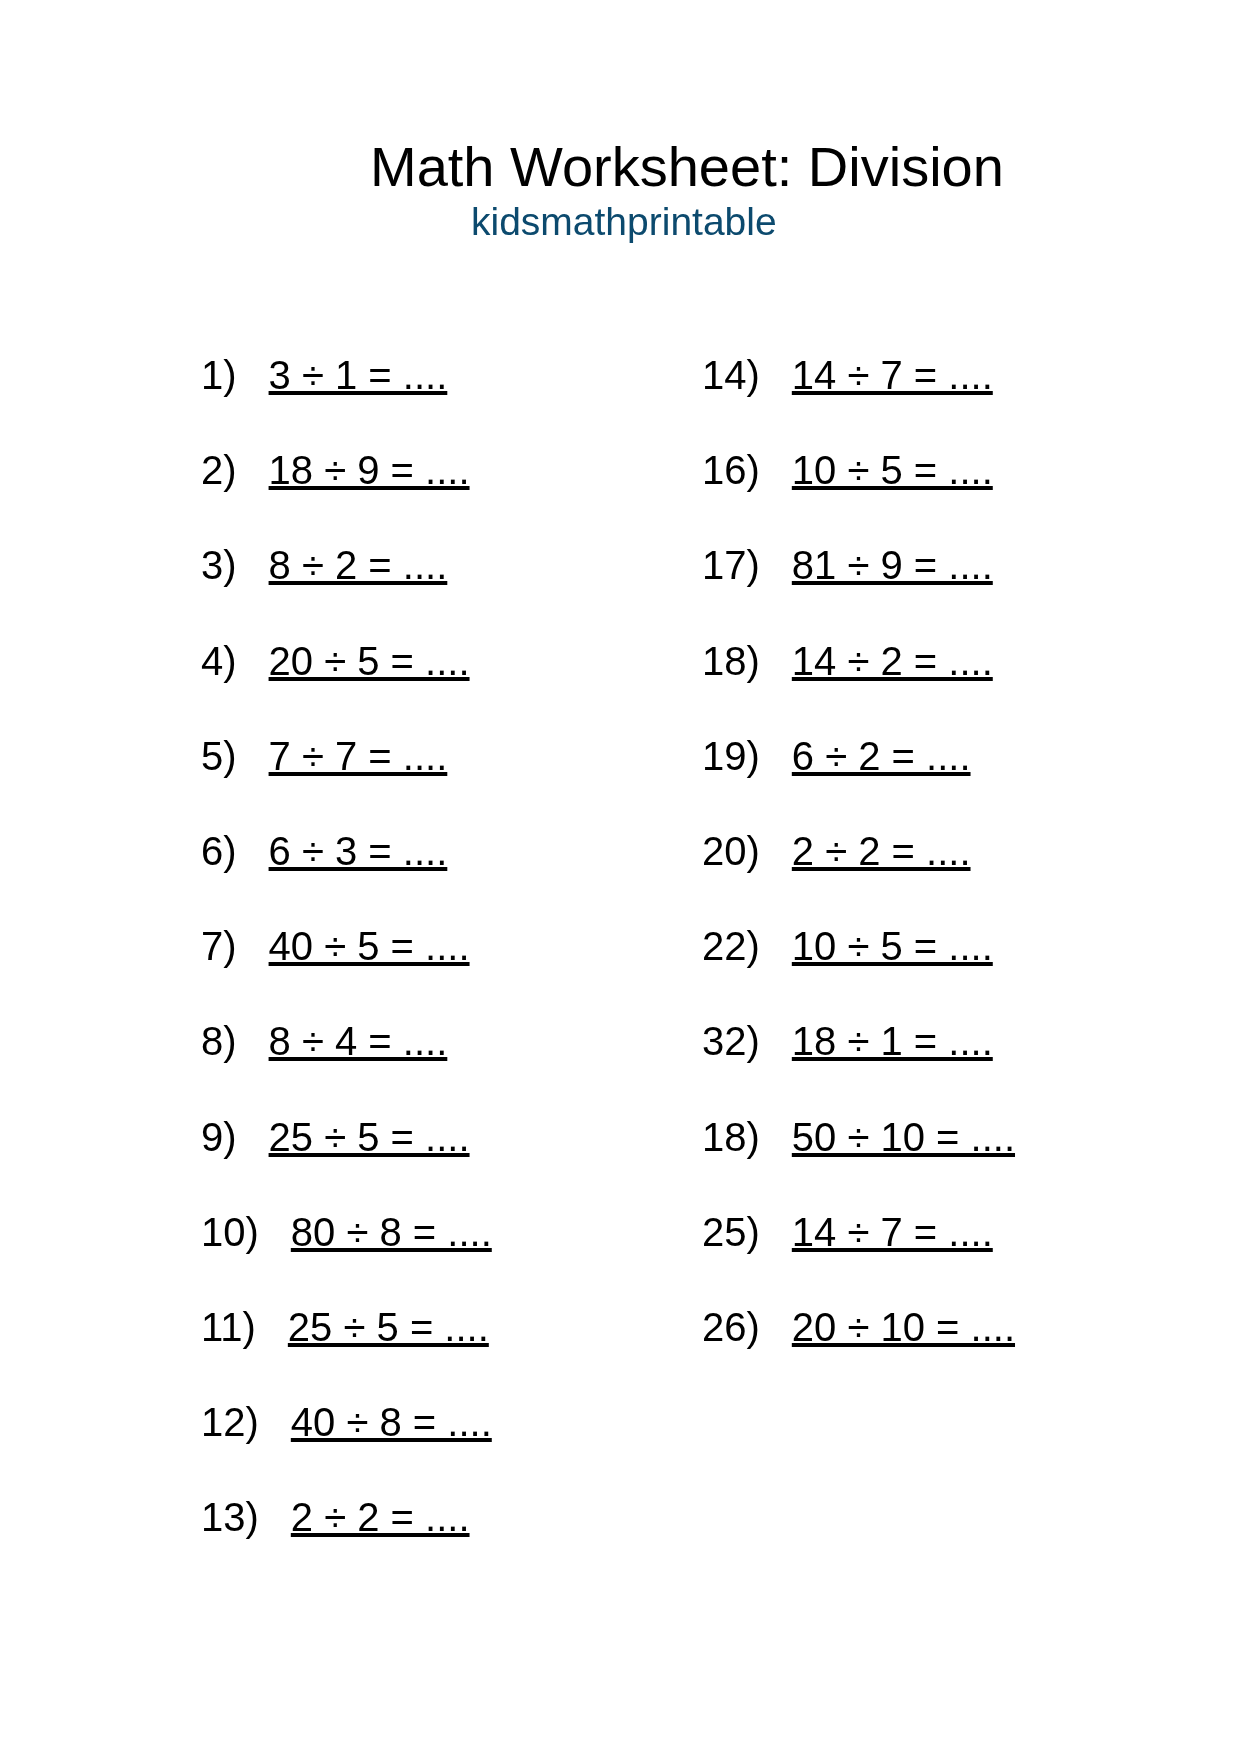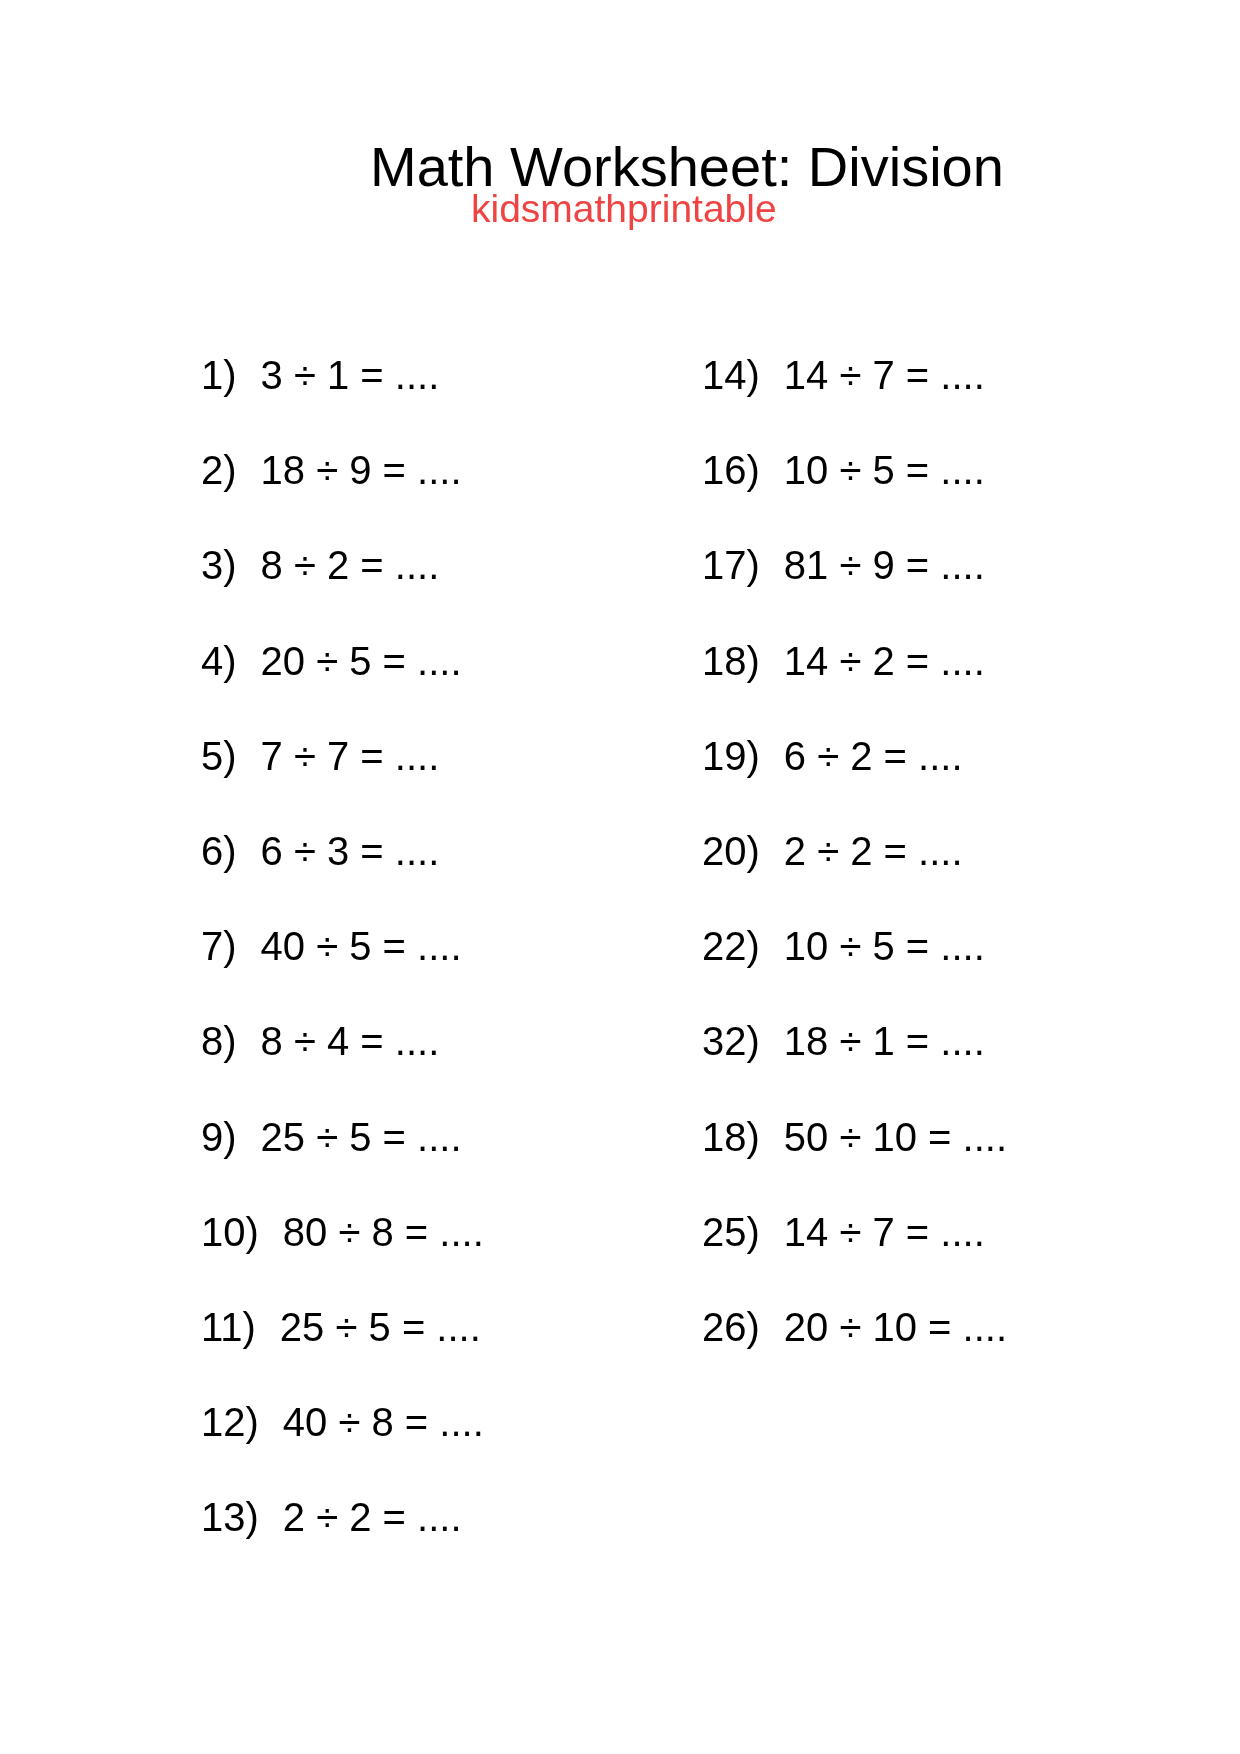--- a/index.html
+++ b/index.html
@@ -1,27 +1,27 @@
 <!DOCTYPE html>
 <html><head>
   <meta charset="utf-8">
   <style>
     html, body { margin: 0; padding: 0; background: #ffffff; }
     body { width: 1240px; height: 1754px; position: relative; overflow: hidden;
            font-family: "Liberation Sans", sans-serif; color: #000; }
     .title { position: absolute; left: 370px; top: 96px; font-size: 56px; line-height: 70px;
              white-space: nowrap; color: #000; margin-top: 36px; }
-    .subtitle { position: absolute; left: 471px; top: 184px; font-size: 39px; line-height: 50px;
-                white-space: nowrap; color: #ef4444; }
+    .subtitle { position: absolute; left: 471px; top: 197px; font-size: 39px; line-height: 50px;
+                white-space: nowrap; color: #0c4a6e; }
     .col { position: absolute; top: 350px; }
     .col.left { left: 201px; }
     .col.right { left: 702px; }
     .problem { height: 95.2px; font-size: 40px; line-height: 50px; white-space: nowrap; }
     .num { display: inline-block; }
-    .expr { display: inline-block; margin-left: 24px; }
+    .expr { display: inline-block; margin-left: 32px; text-decoration: underline; }
   </style>
 </head>
 <body>
 
 <div class="title">Math Worksheet: Division</div>
 <div class="subtitle">kidsmathprintable</div>
 
 <div class="col left">
   <div class="problem"><span class="num">1)</span><span class="expr">3 ÷ 1 = ....</span></div>
   <div class="problem"><span class="num">2)</span><span class="expr">18 ÷ 9 = ....</span></div>

